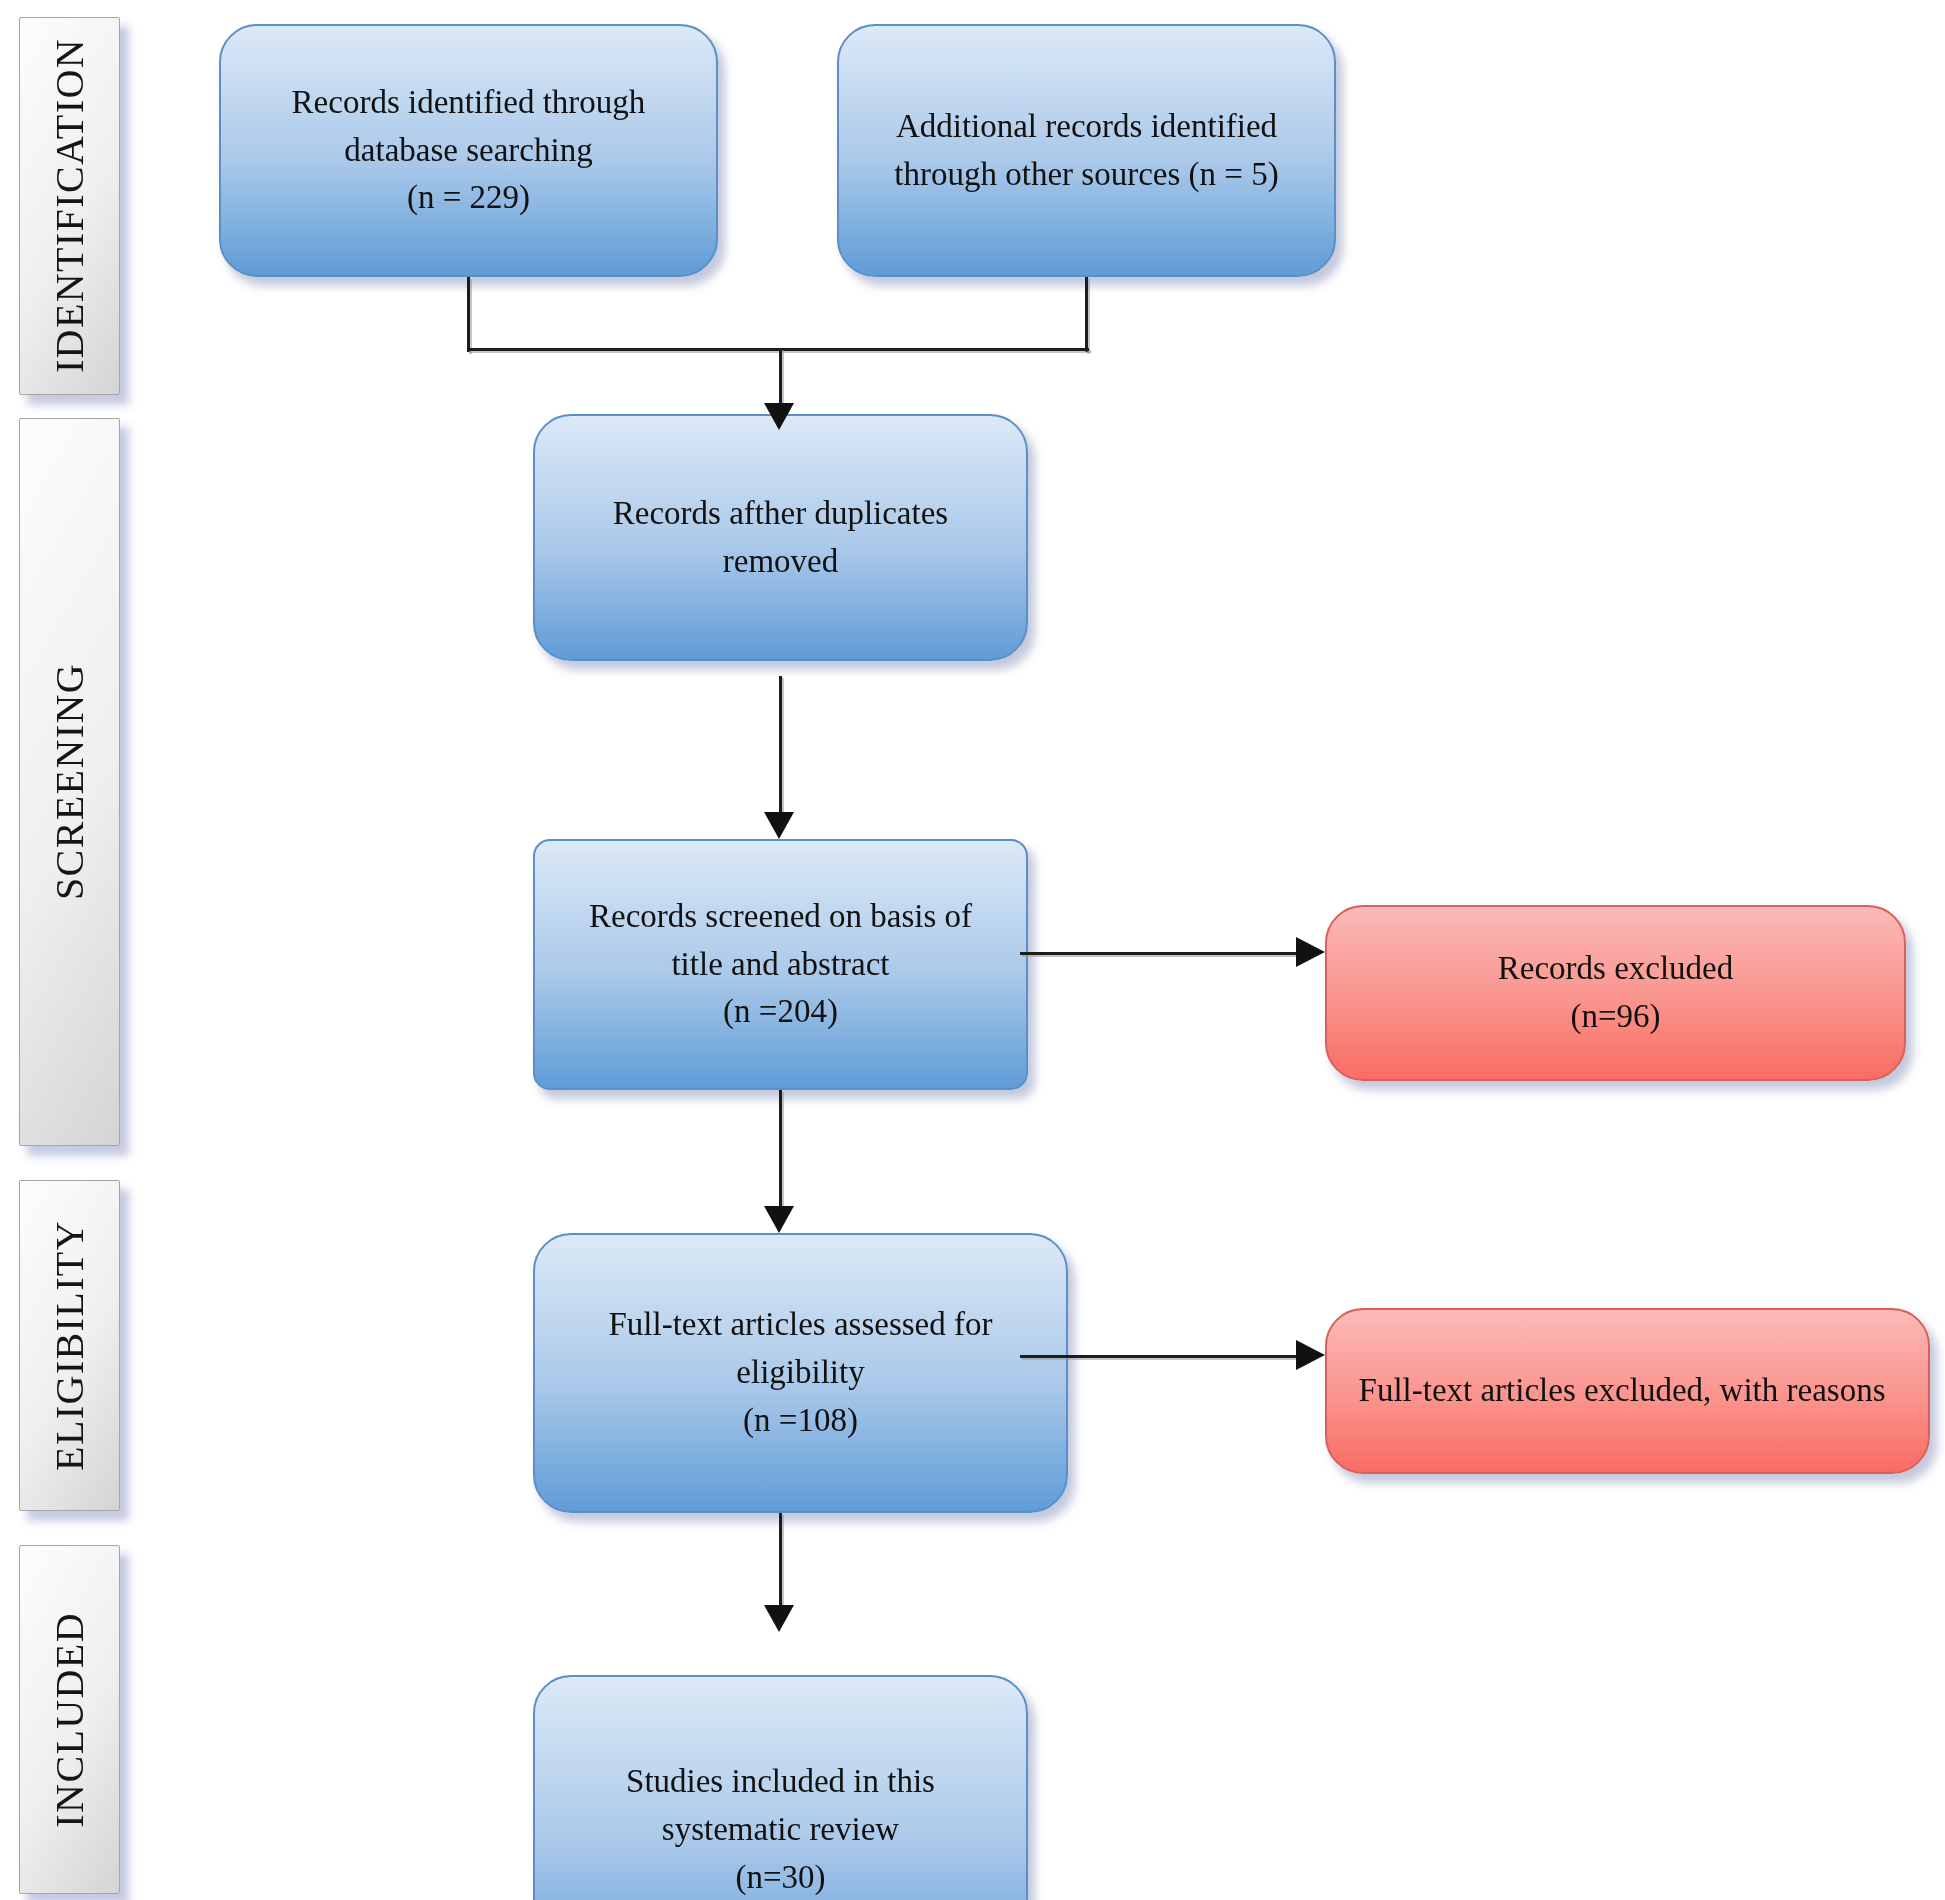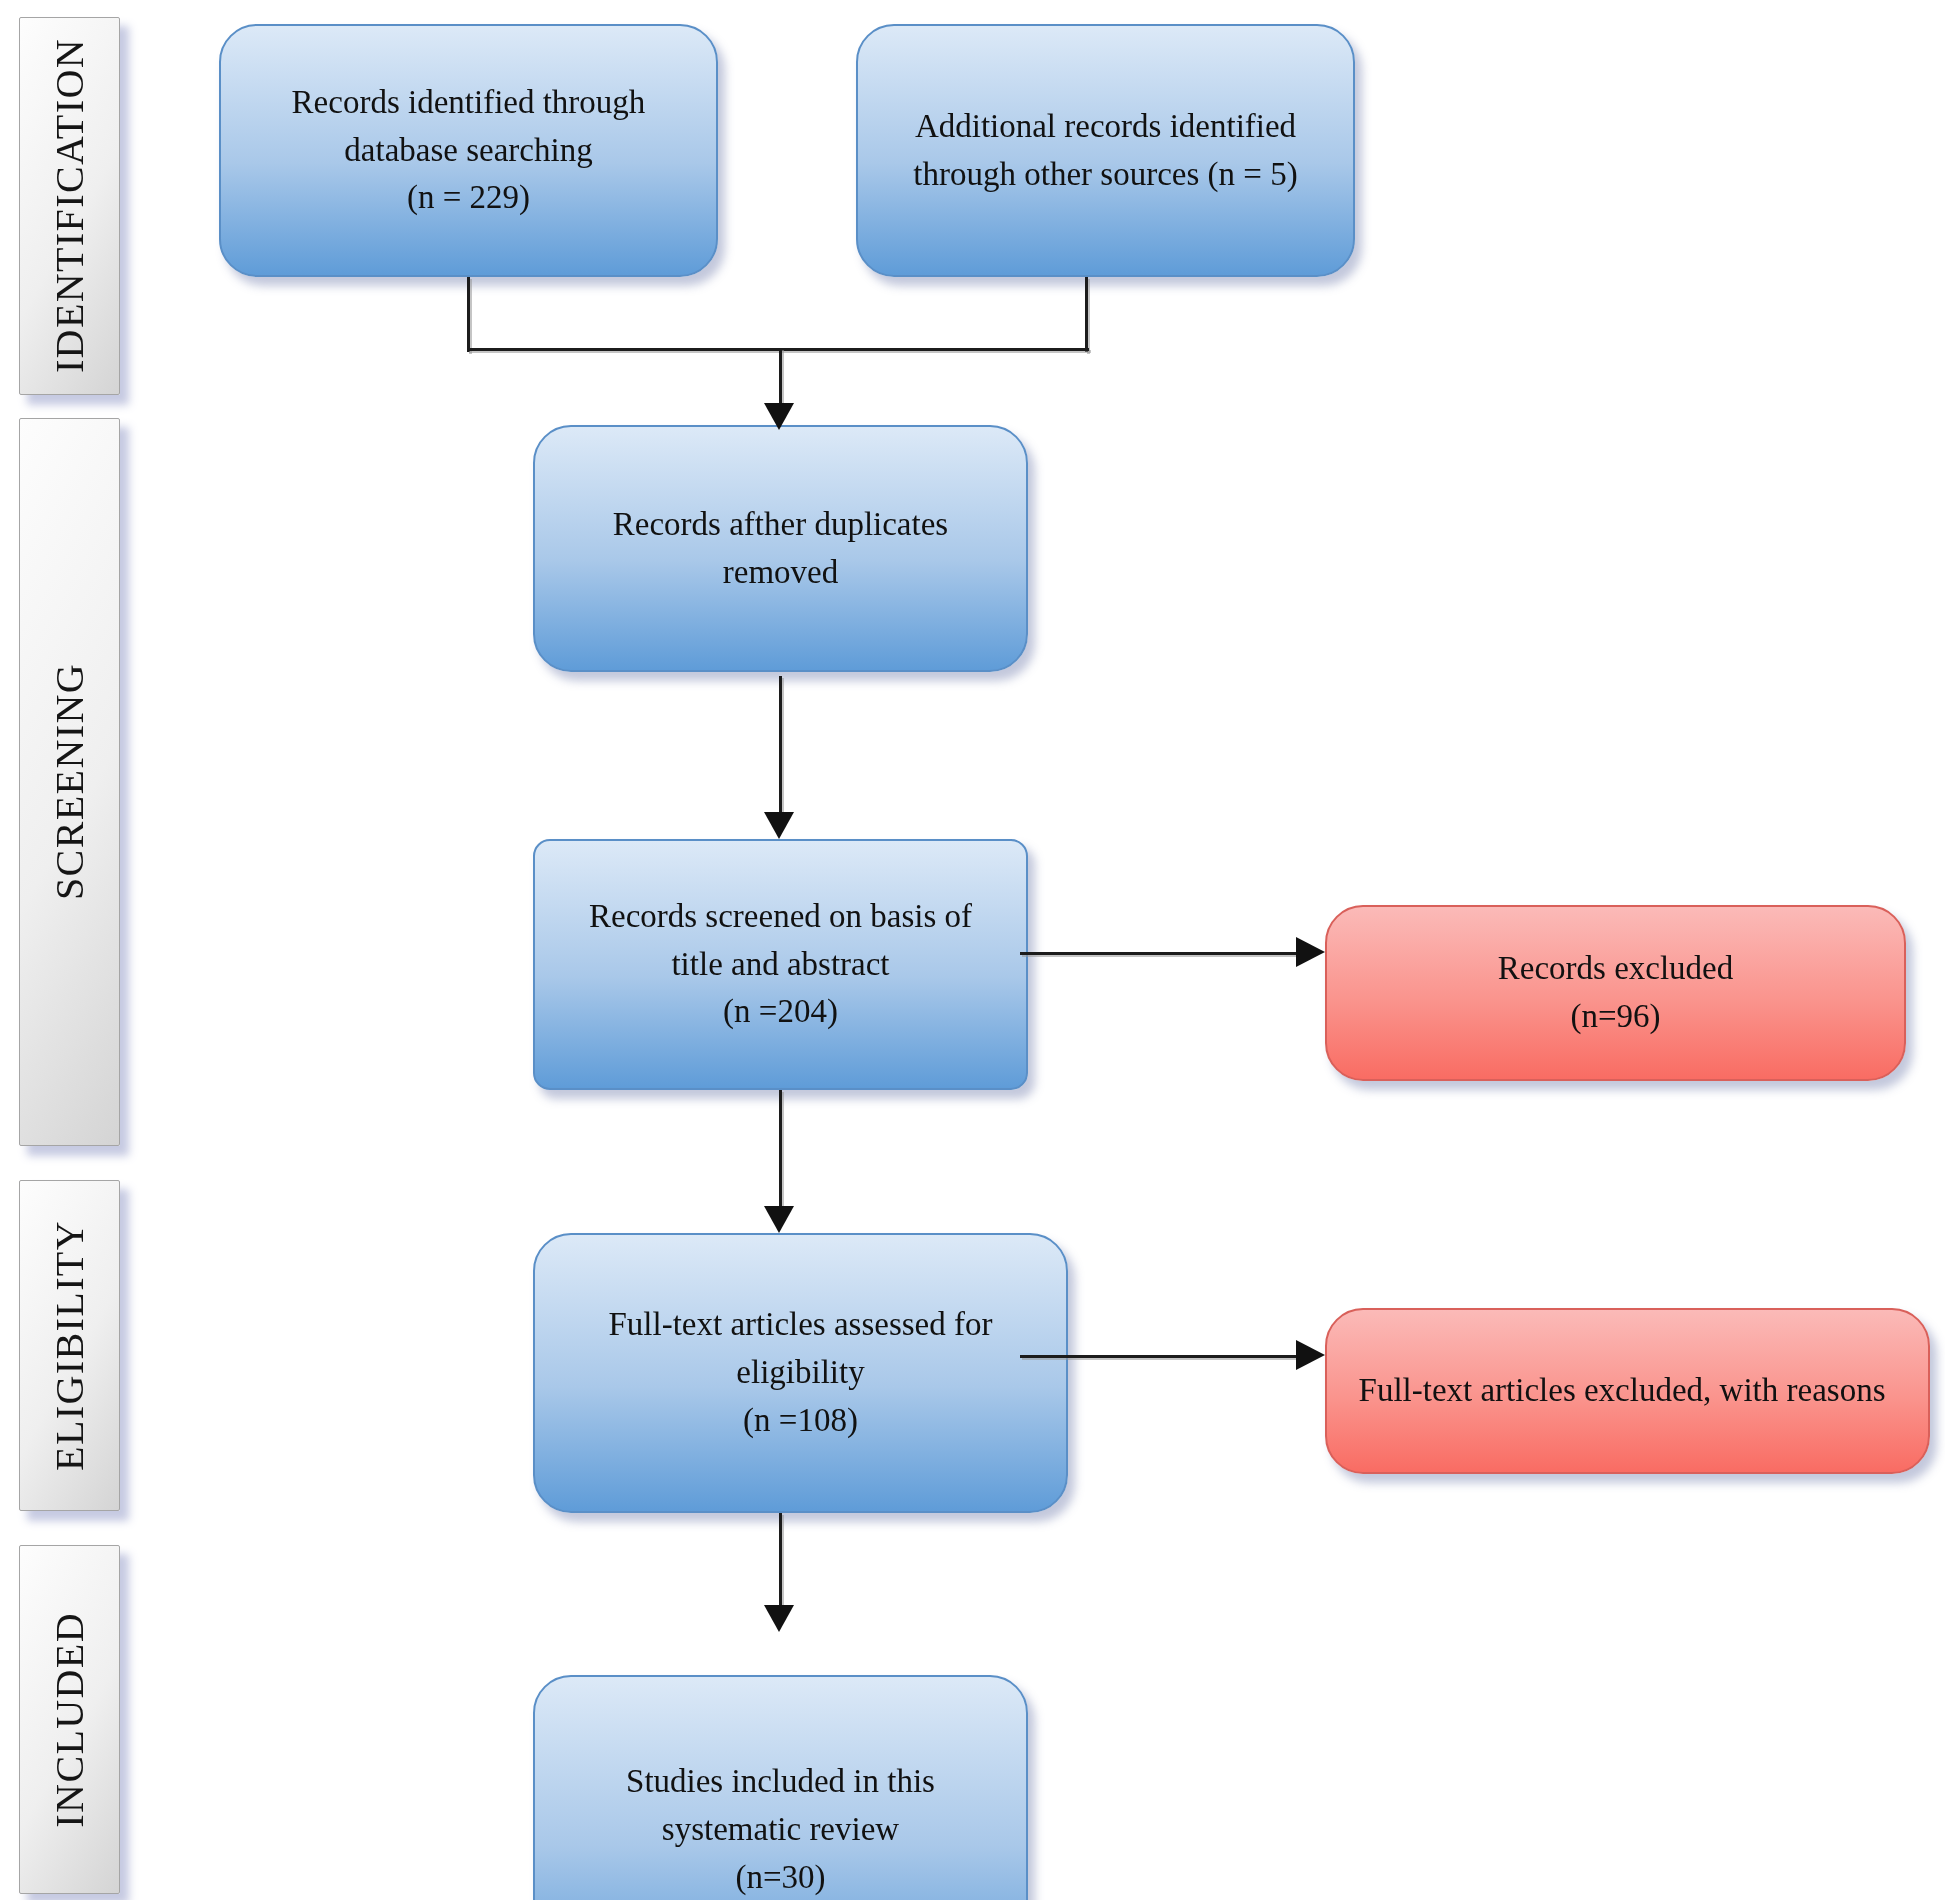--- a/index.html
+++ b/index.html
@@ -82,28 +82,28 @@
     <span class="stage-label">INCLUDED</span>
   </div>
 
   <div class="box blue" style="left:219px;top:24px;width:499px;height:253px;">
     <div class="inner">
       <span>Records identified through database searching</span>
       <span class="line2">(n = 229)</span>
     </div>
   </div>
 
-  <div class="box blue" style="left:837px;top:24px;width:499px;height:253px;margin-left:19px;">
+  <div class="box blue" style="left:837px;top:24px;width:499px;height:253px;">
     <div class="inner">
       <span>Additional records identified through other sources (n = 5)</span>
       <span class="line2"></span>
     </div>
   </div>
 
-  <div class="box blue" style="left:533px;top:425px;width:495px;height:247px;">
+  <div class="box blue" style="left:533px;top:414px;width:495px;height:247px;">
     <div class="inner">
       <span>Records afther duplicates removed</span>
     </div>
   </div>
 
   <div class="box blue" style="left:533px;top:839px;width:495px;height:251px;border-radius:17px;">
     <div class="inner">
       <span>Records screened on basis of title and abstract</span>
       <span class="line2">(n =204)</span>
     </div>

